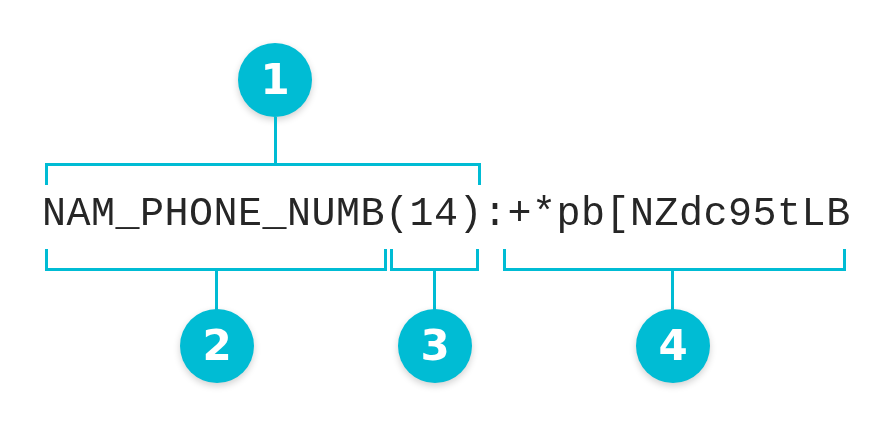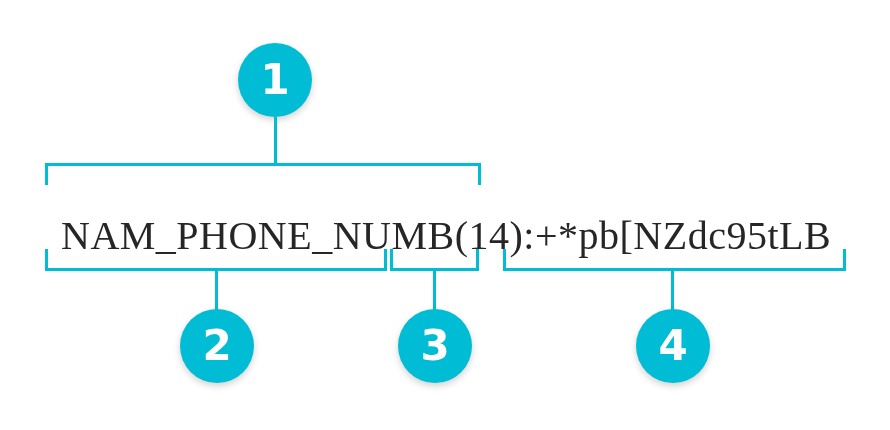--- a/index.html
+++ b/index.html
@@ -15,31 +15,30 @@
     position: relative;
     width: 890px;
     height: 430px;
     background: #ffffff;
     overflow: hidden;
   }
 
   
   #code-string {
     position: absolute;
-    left: 61px;
+    left: 42px;
     top: 188px;
     width: 800px;
     height: 54px;
     line-height: 54px;
-    font-family: Liberation Serif, serif;
+    font-family: Liberation Mono, monospace;
     font-size: 40px;
     letter-spacing: 0.5px;
     color: #262626;
     white-space: pre;
-    margin-top: 21px;
   }
 
   
   .bracket {
     position: absolute;
     box-sizing: border-box;
     border-left: 3px solid #00BCD4;
     border-right: 3px solid #00BCD4;
     height: 22px;
   }

